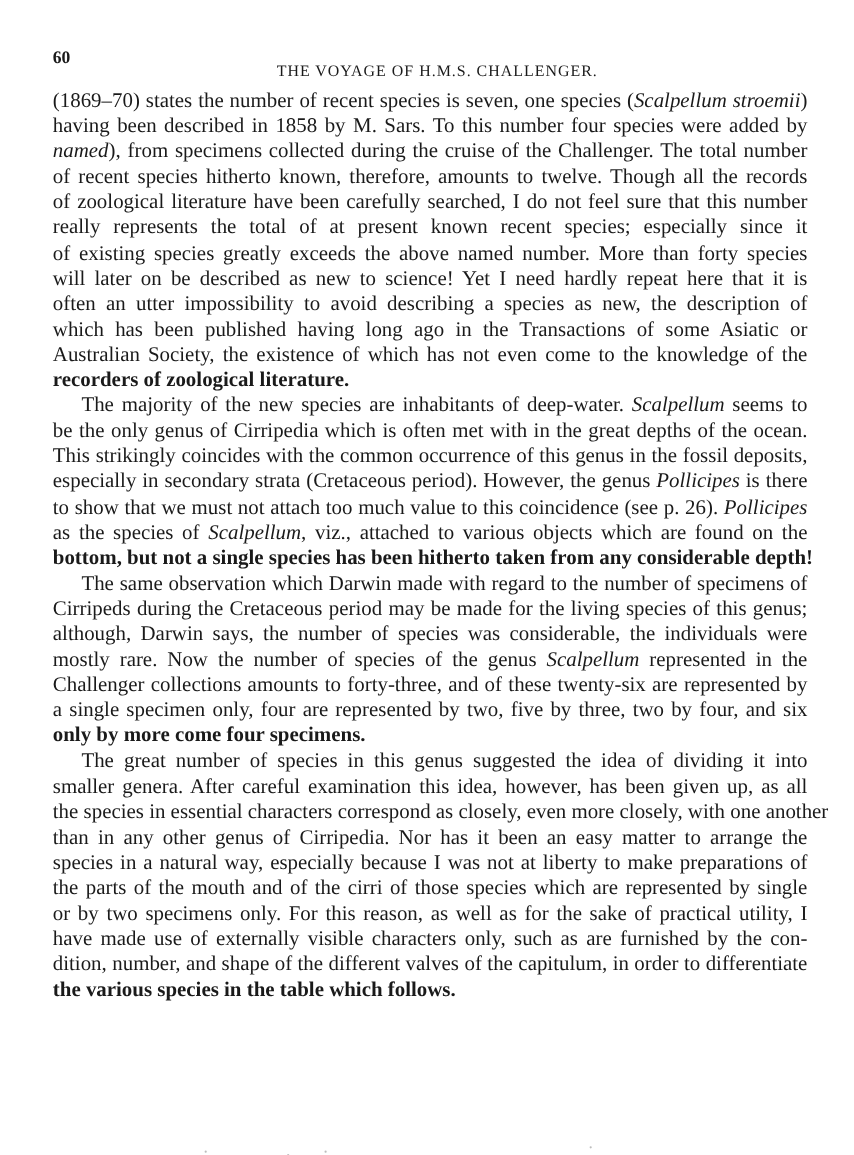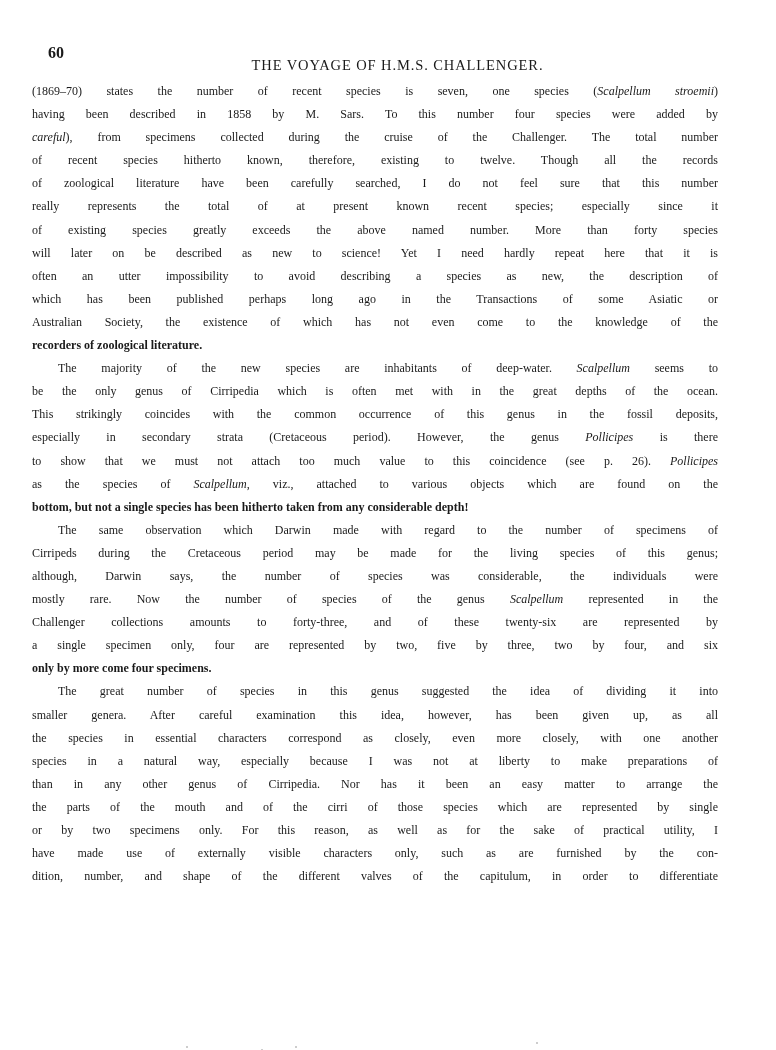--- a/index.html
+++ b/index.html
@@ -45,23 +45,23 @@
       top: 1px;
       text-align: center;
       font-size: 14.5px;
       letter-spacing: 0.9px;
       padding-left: 14px;
       margin-top: 12px;
     }
     .body-text {
       position: absolute;
       top: 80px;
-      left: 32px;
+      left: 48px;
       width: 686px;
-      font-size: 12px;
+      font-size: 19px;
       line-height: 23.1px;
       text-align: justify;
     }
     .line {
       display: block;
       white-space: nowrap;
       text-align: justify;
       text-align-last: justify;
       height: 23.1px;
       overflow: visible;
@@ -95,28 +95,28 @@
 
   <div class="running-head">
     <span class="page-number">60</span>
     <span class="header-title">THE VOYAGE OF H.M.S. CHALLENGER.</span>
   </div>
 
   <div class="body-text" id="body-text">
     <div class="paragraph">
         <span class="line">(1869–70) states the number of recent species is seven, one species (<em>Scalpellum stroemii</em>)</span>
         <span class="line">having been described in 1858 by M. Sars.  To this number four species were added by</span>
-        <span class="line"><em>careful</em>), from specimens collected during the cruise of the Challenger.  The total number</span>
-        <span class="line">of recent species hitherto known, therefore, existing to twelve.  Though all the records</span>
+        <span class="line"><em>named</em>), from specimens collected during the cruise of the Challenger.  The total number</span>
+        <span class="line">of recent species hitherto known, therefore, amounts to twelve.  Though all the records</span>
         <span class="line">of zoological literature have been carefully searched, I do not feel sure that this number</span>
         <span class="line">really represents the total of at present known recent species; especially since it</span>
         <span class="line">of existing species greatly exceeds the above named number.  More than forty species</span>
         <span class="line">will later on be described as new to science!  Yet I need hardly repeat here that it is</span>
         <span class="line">often an utter impossibility to avoid describing a species as new, the description of</span>
-        <span class="line">which has been published perhaps long ago in the Transactions of some Asiatic or</span>
+        <span class="line">which has been published having long ago in the Transactions of some Asiatic or</span>
         <span class="line">Australian Society, the existence of which has not even come to the knowledge of the</span>
         <span class="line last">recorders of zoological literature.</span>
       </div>
     <div class="paragraph">
         <span class="line indent">The majority of the new species are inhabitants of deep-water.  <em>Scalpellum</em> seems to</span>
         <span class="line">be the only genus of Cirripedia which is often met with in the great depths of the ocean.</span>
         <span class="line">This strikingly coincides with the common occurrence of this genus in the fossil deposits,</span>
         <span class="line">especially in secondary strata (Cretaceous period).  However, the genus <em>Pollicipes</em> is there</span>
         <span class="line">to show that we must not attach too much value to this coincidence (see p. 26).  <em>Pollicipes</em></span>
         <span class="line">as the species of <em>Scalpellum</em>, viz., attached to various objects which are found on the</span>
@@ -128,26 +128,27 @@
         <span class="line">although, Darwin says, the number of species was considerable, the individuals were</span>
         <span class="line">mostly rare.  Now the number of species of the genus <em>Scalpellum</em> represented in the</span>
         <span class="line">Challenger collections amounts to forty-three, and of these twenty-six are represented by</span>
         <span class="line">a single specimen only, four are represented by two, five by three, two by four, and six</span>
         <span class="line last">only by more come four specimens.</span>
       </div>
     <div class="paragraph">
         <span class="line indent">The great number of species in this genus suggested the idea of dividing it into</span>
         <span class="line">smaller genera.  After careful examination this idea, however, has been given up, as all</span>
         <span class="line">the species in essential characters correspond as closely, even more closely, with one another</span>
+        <span class="line">than in any other genus of Cirripedia.  Nor has it been an easy matter to arrange the</span>
         <span class="line">species in a natural way, especially because I was not at liberty to make preparations of</span>
-        <span class="line">than in any other genus of Cirripedia.  Nor has it been an easy matter to arrange the</span>
         <span class="line">the parts of the mouth and of the cirri of those species which are represented by single</span>
         <span class="line">or by two specimens only.  For this reason, as well as for the sake of practical utility, I</span>
         <span class="line">have made use of externally visible characters only, such as are furnished by the con-</span>
         <span class="line">dition, number, and shape of the different valves of the capitulum, in order to differentiate</span>
+        <span class="line last">the various species in the table which follows.</span>
       </div>
   </div>
 
   <div class="specks">
     <span style="left:186px; top:1046px;"></span>
     <span style="left:261px; top:1049px;"></span>
     <span style="left:295px; top:1046px;"></span>
     <span style="left:536px; top:1042px;"></span>
   </div>
 </div>

